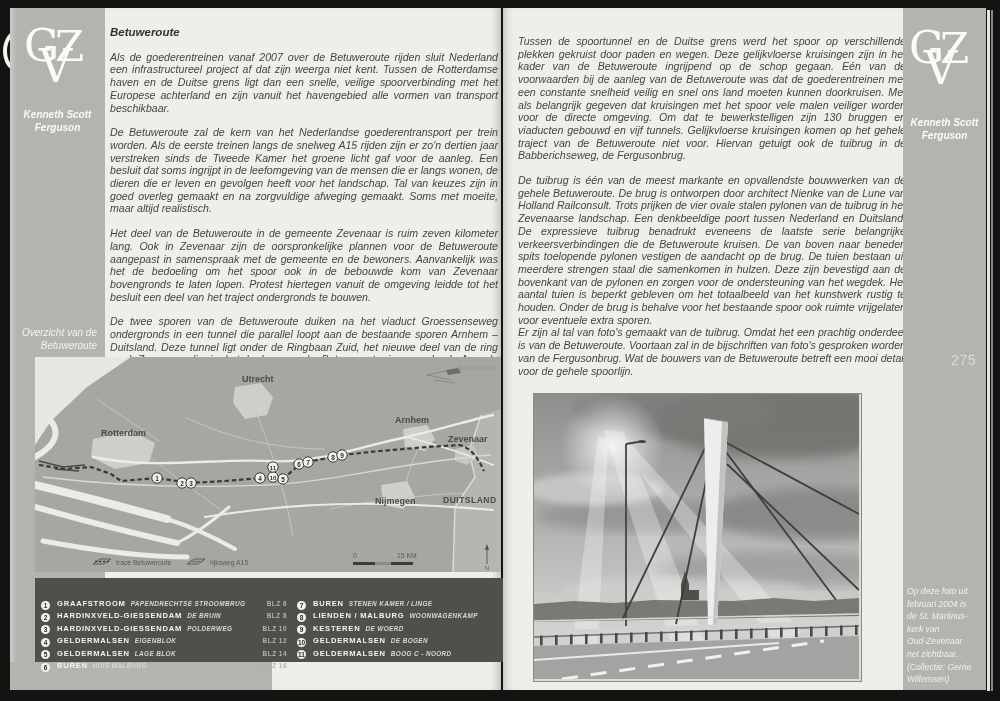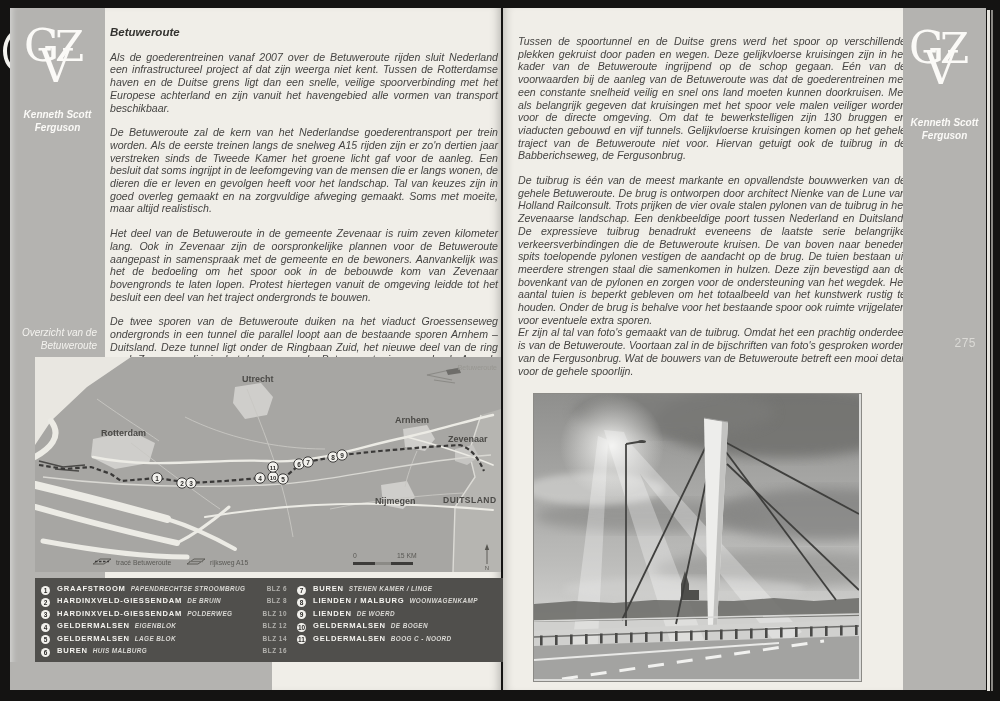--- a/index.html
+++ b/index.html
@@ -25,37 +25,37 @@
   .logo .lg-z{left:33px;top:2px;font-size:42px;}
   .logo .lg-v{left:17px;top:19px;font-size:46px;}
   .logo-left{left:12px;top:16px;}
   .logo-right{left:4px;top:18px;}
   .author{position:absolute;width:100%;text-align:center;color:#fbfaf7;font-weight:bold;
           font-style:italic;font-size:10px;line-height:13px;white-space:pre-line;}
   .author-left{top:100px;}
   .author-right{top:108px;}
   .sidebar-note{position:absolute;right:8px;top:318px;width:80px;text-align:right;color:#f4f3ef;
           font-style:italic;font-size:10px;line-height:13px;white-space:pre-line;}
-  .page-num{position:absolute;right:10px;top:328px;color:#dbdad6;font-size:12px;letter-spacing:.5px;}
+  .page-num{position:absolute;right:10px;top:344px;color:#dbdad6;font-size:14px;letter-spacing:.5px;}
   .photo-caption{position:absolute;left:4px;top:577px;width:74px;color:#f2f1ed;font-style:italic;
           font-size:8.6px;line-height:12.6px;white-space:pre-line;}
   
   .col{position:absolute;color:#454442;font-style:italic;font-size:10.6px;line-height:12.7px;
        text-align:justify;}
   .col p{margin:0 0 12px 0;}
   .col p.tight{margin:0;}
   .col-left{left:100px;top:18px;width:388px;}
   .col-right{left:15px;top:27px;width:388px;}
   .heading{font-weight:bold;font-style:italic;color:#33322f;font-size:11.5px;margin:0 0 2px 0;}
   
   .map-wrap{position:absolute;left:25px;top:349px;width:466px;height:215px;text-align:center;}
   .map-wrap svg{display:block;}
   
   .index-block{position:absolute;left:25px;top:570px;width:514px;height:84px;background:#504f4c;
-       display:flex;padding:6px 6px 0 6px;box-sizing:border-box;color:#f4f3ef;}
+       display:flex;padding:21px 6px 0 6px;box-sizing:border-box;color:#f4f3ef;}
   .idx-col{flex:1;}
   .idx-col.left{margin-right:10px;}
   .idx-row{display:flex;align-items:baseline;height:12.4px;}
   .idx-num{flex:0 0 11px;height:9px;width:9px;border-radius:50%;background:#f2f1ed;color:#2c2b29;
        font-size:6.5px;font-weight:bold;text-align:center;line-height:9.5px;align-self:center;
        margin-right:7px;flex-basis:9px;}
   .idx-place{font-weight:bold;font-size:7.6px;letter-spacing:.1em;white-space:nowrap;}
   .idx-sub{font-style:italic;font-weight:bold;font-size:6.4px;letter-spacing:.06em;color:#d9d8d4;
        margin-left:5px;white-space:nowrap;}
   .idx-blz{margin-left:auto;font-size:6.4px;font-weight:bold;color:#b4b3af;letter-spacing:.08em;}
@@ -278,21 +278,21 @@
             <span class="idx-blz">BLZ 20</span>
           </div>
         <div class="idx-row">
             <span class="idx-num">8</span>
             <span class="idx-place">LIENDEN / MALBURG</span>
             <span class="idx-sub">WOONWAGENKAMP</span>
             <span class="idx-blz">BLZ 22</span>
           </div>
         <div class="idx-row">
             <span class="idx-num">9</span>
-            <span class="idx-place">LIENDEN</span>
+            <span class="idx-place">KESTEREN</span>
             <span class="idx-sub">DE WOERD</span>
             <span class="idx-blz">BLZ 24</span>
           </div>
         <div class="idx-row">
             <span class="idx-num">10</span>
             <span class="idx-place">GELDERMALSEN</span>
             <span class="idx-sub">DE BOGEN</span>
             <span class="idx-blz">BLZ 26</span>
           </div>
         <div class="idx-row">
@@ -420,18 +420,26 @@
 
     <div class="sidebar sidebar-right">
       <div class="logo logo-right">
         <span class="lg-g">G</span>
         <span class="lg-z">Z</span>
         <span class="lg-v">V</span>
       </div>
       <div class="author author-right">Kenneth Scott
 Ferguson</div>
       <div class="page-num">275</div>
+      <div class="photo-caption">Op deze foto uit
+februari 2004 is
+de St. Martinus-
+kerk van
+Oud-Zevenaar
+net zichtbaar.
+(Collectie: Gerrie
+Willemsen)</div>
     </div>
   </div>
 
   <div class="edge-strip r1"></div>
   <div class="edge-strip r2"></div>
 </div>
 
 </body></html>

